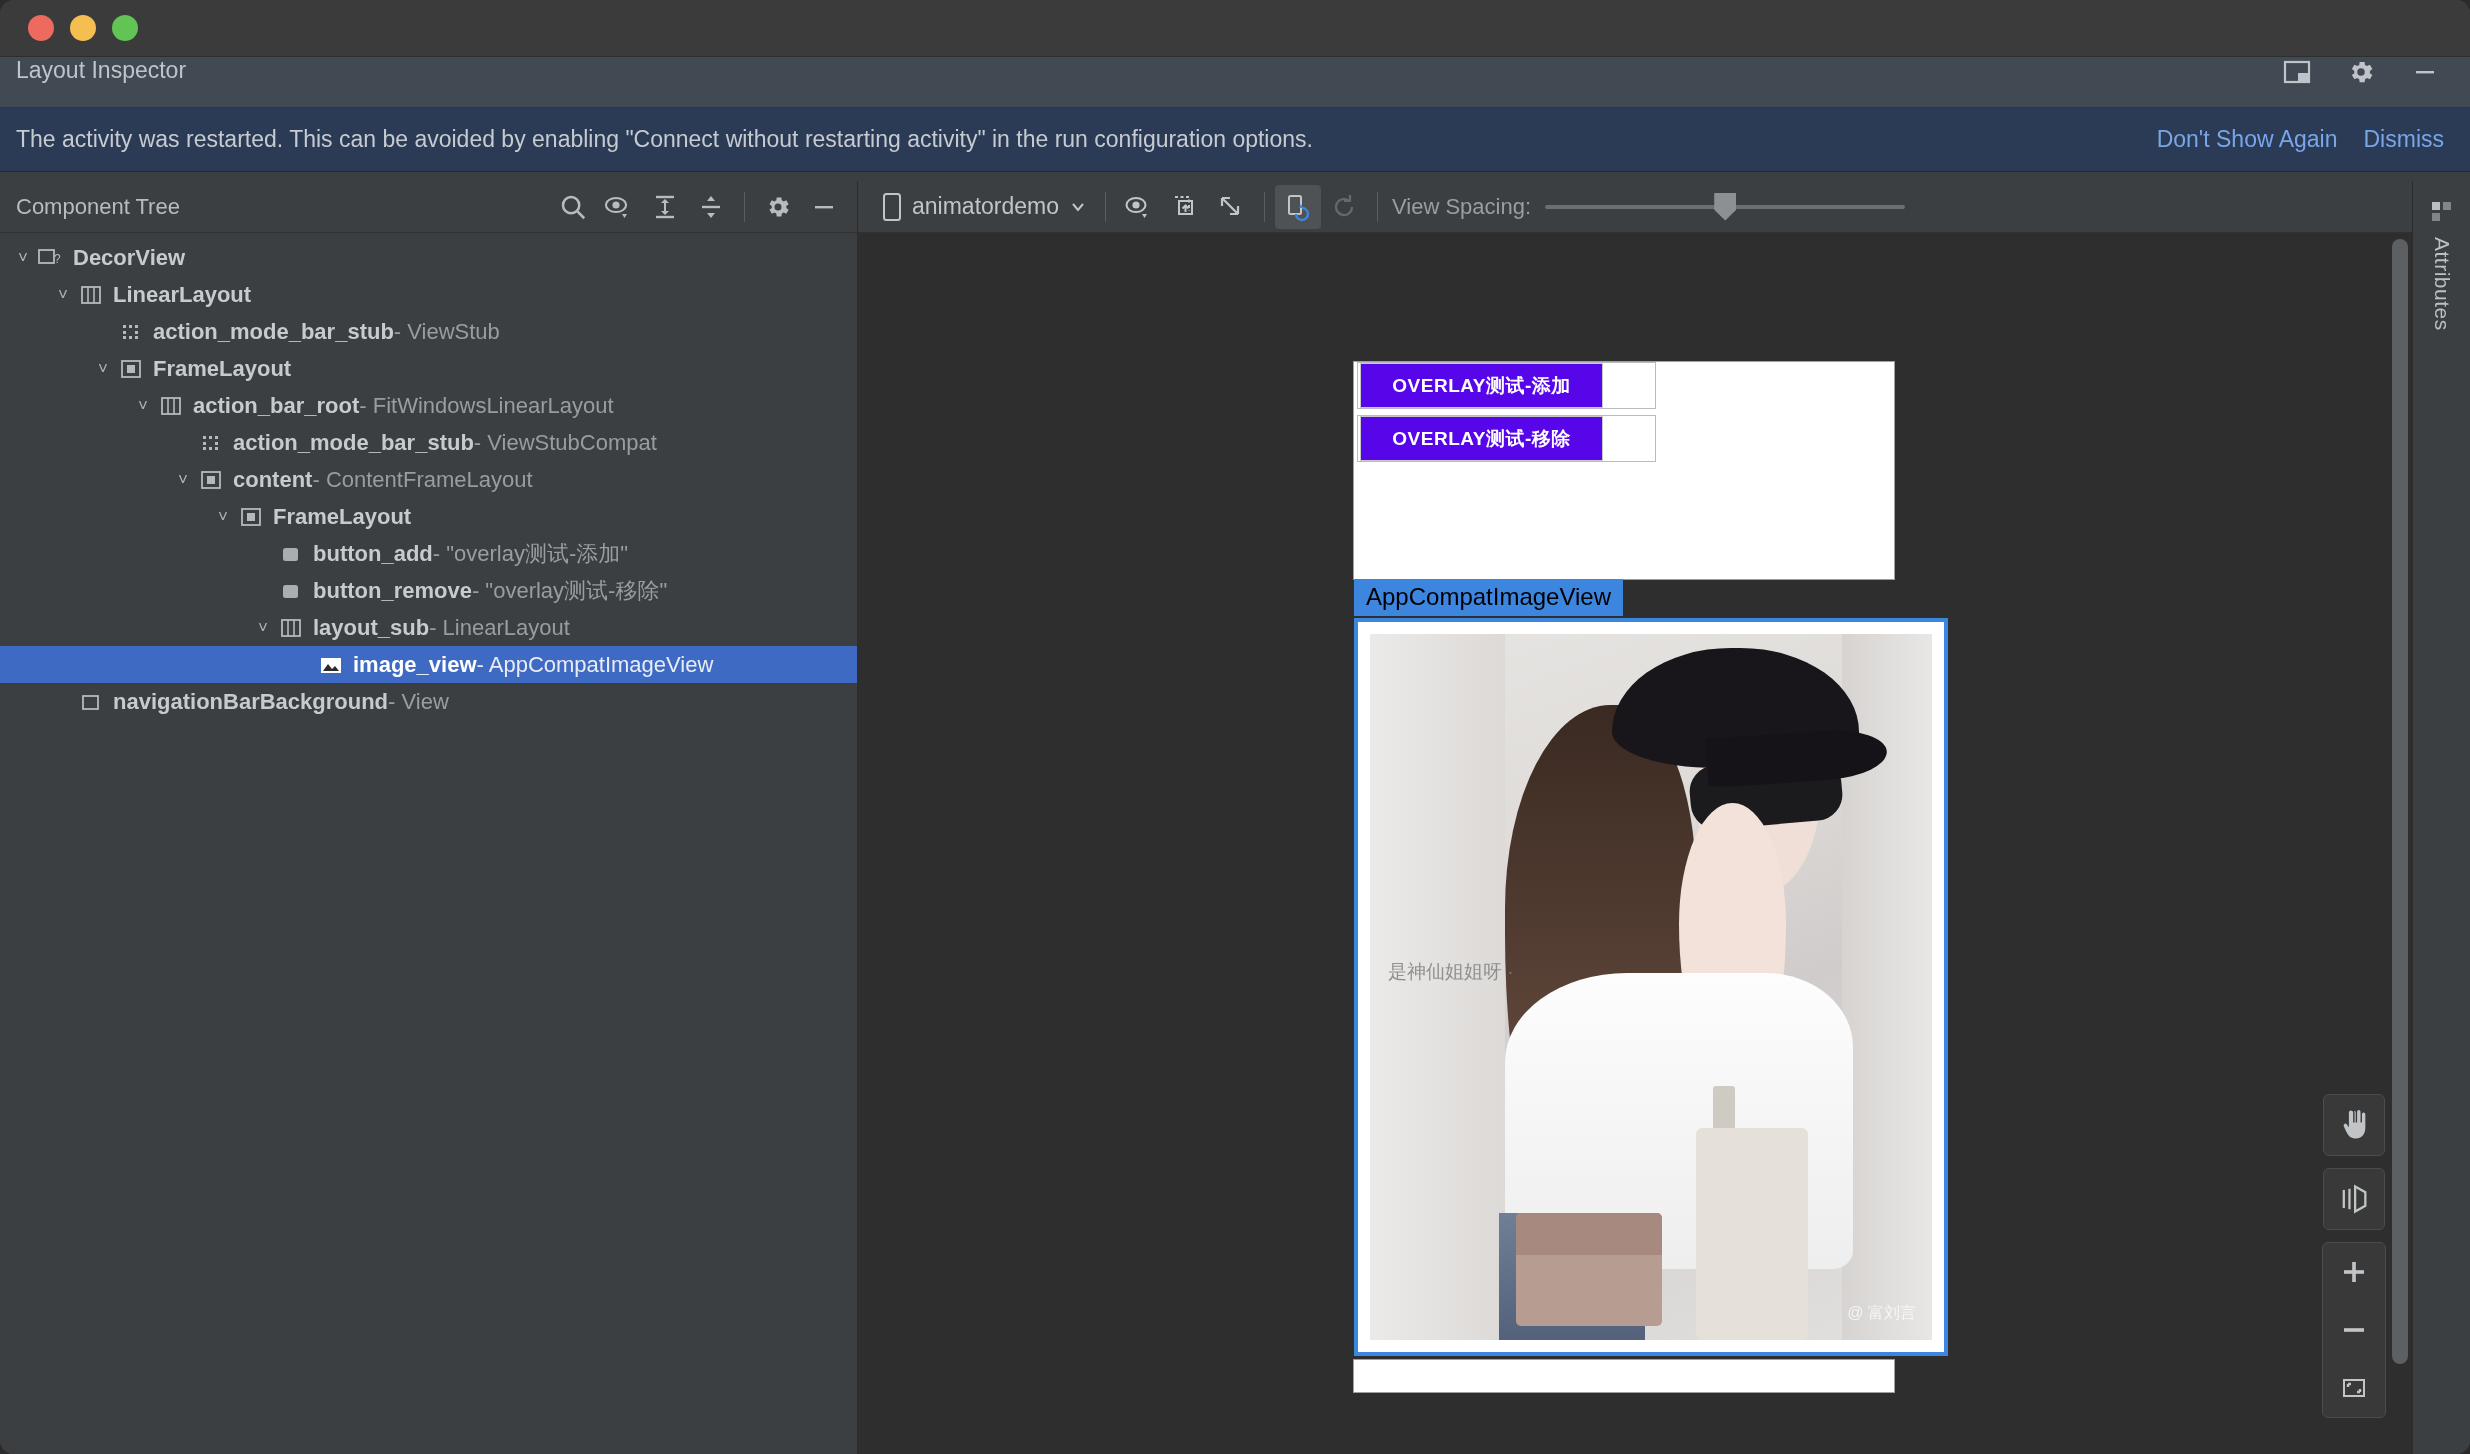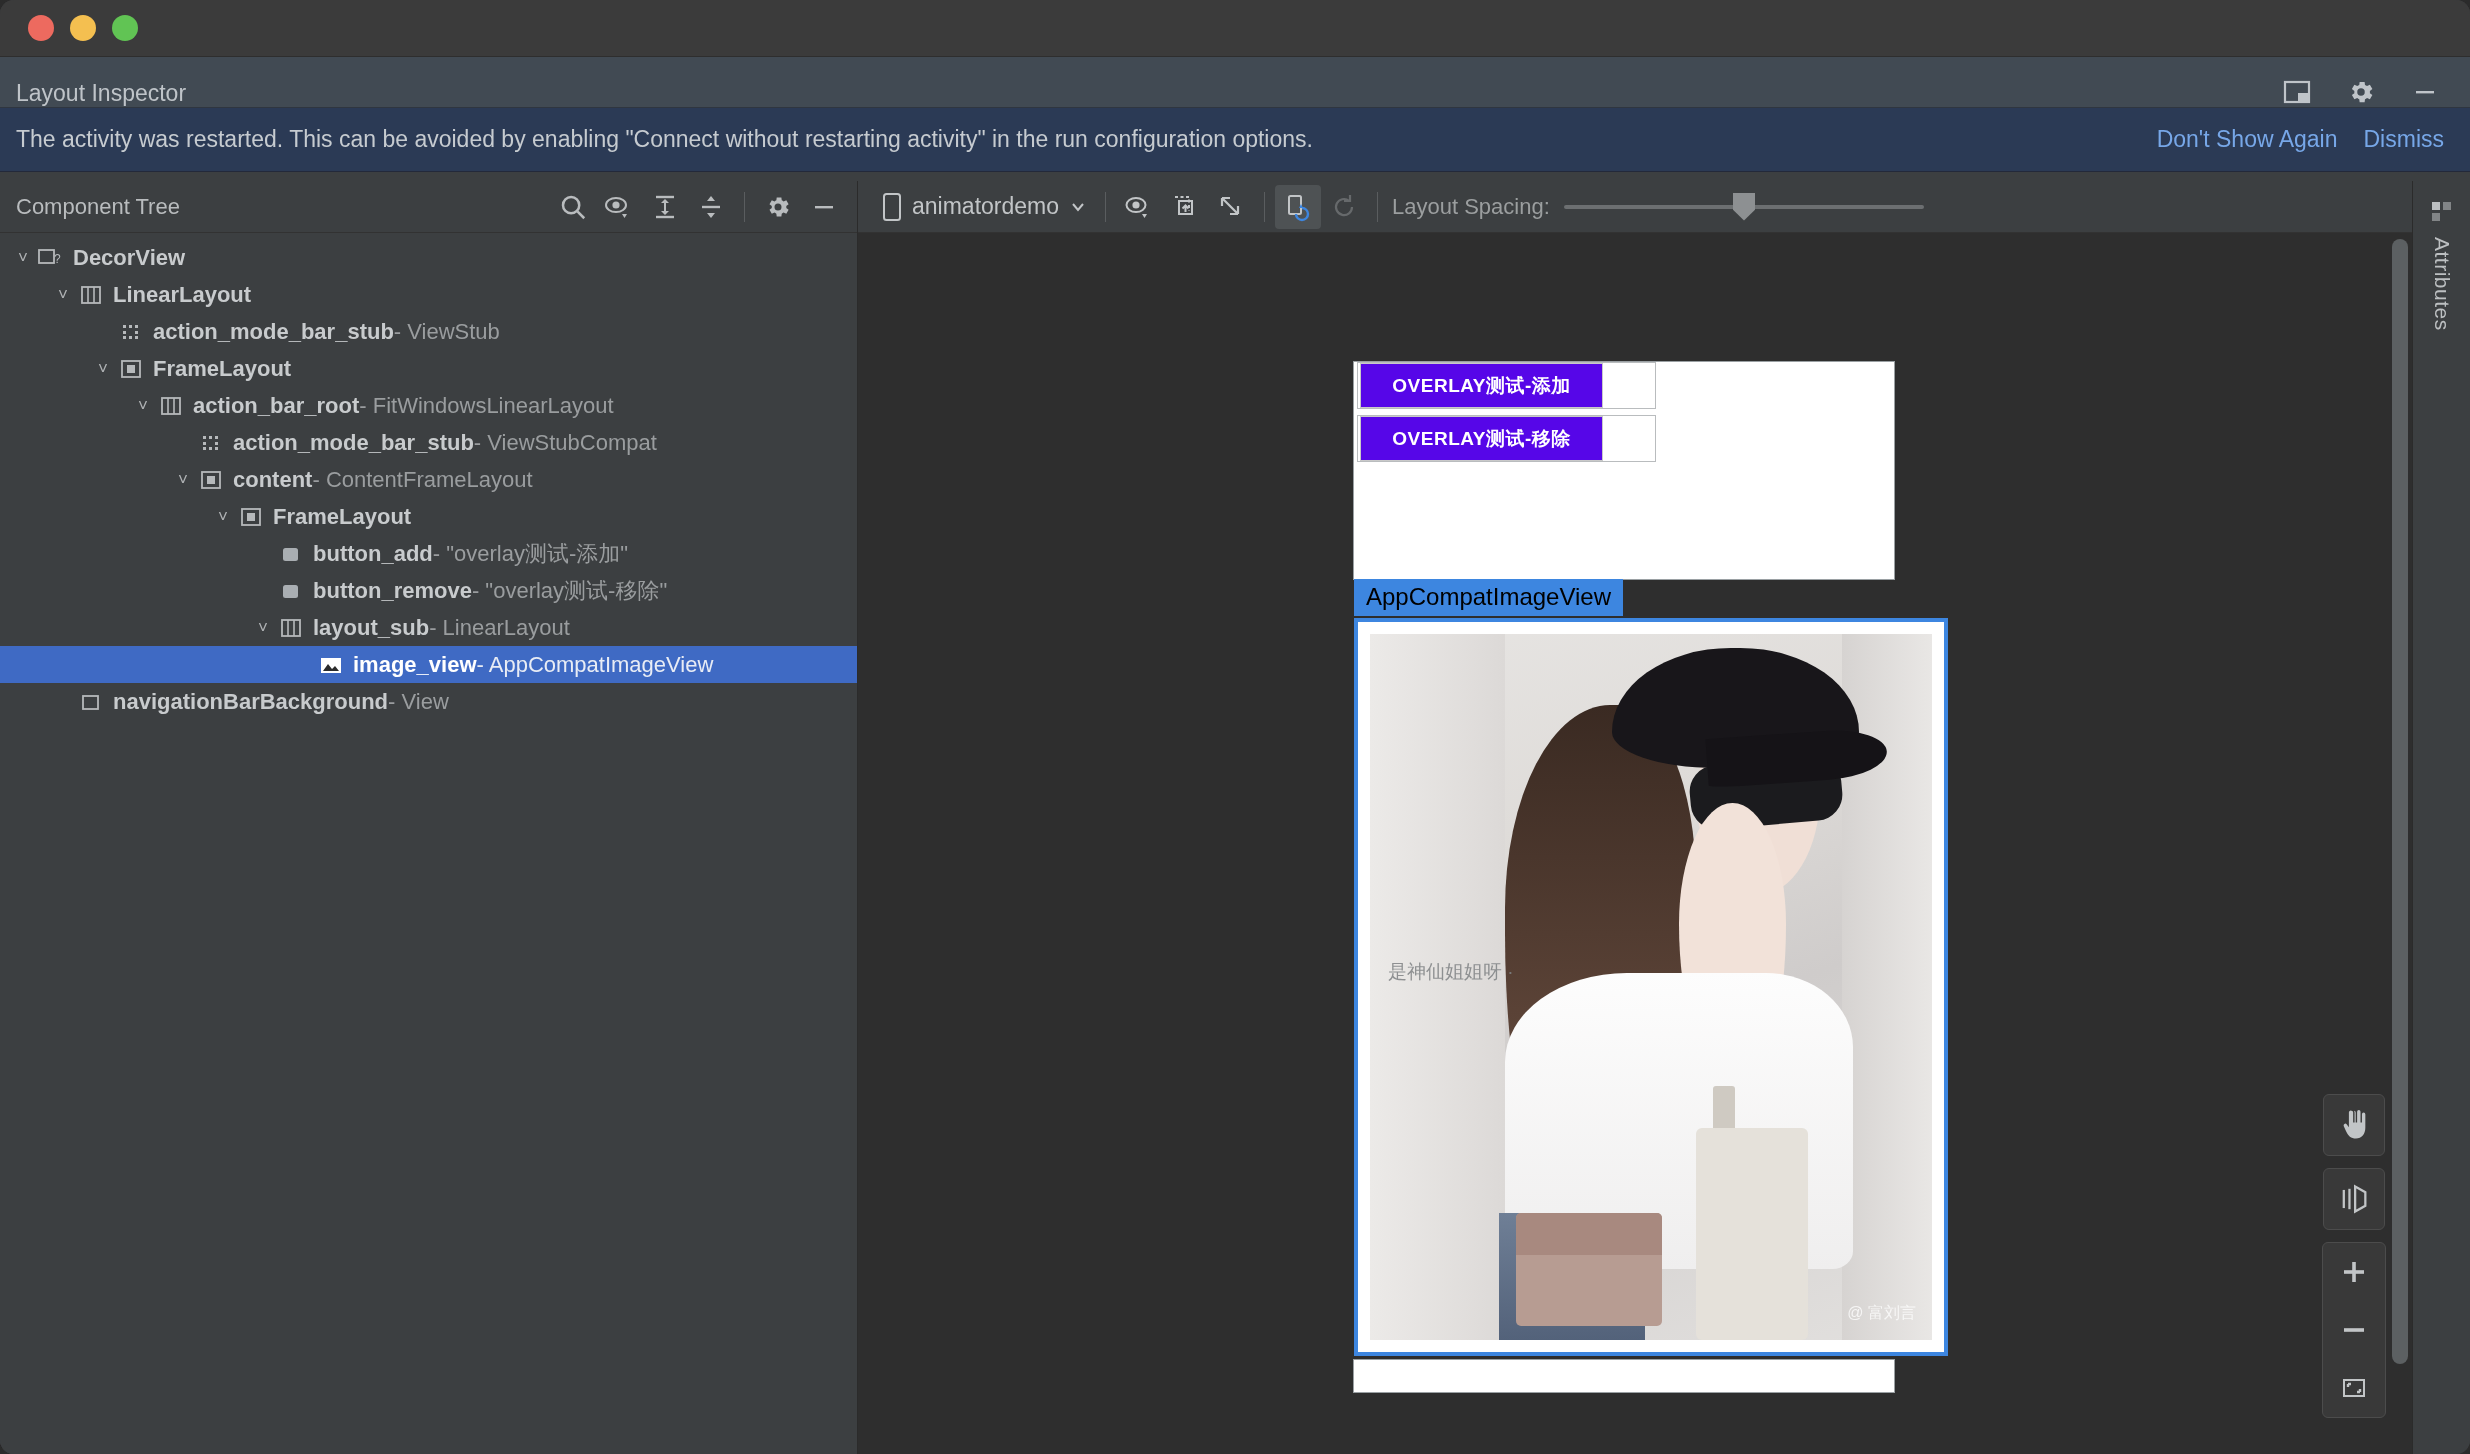--- a/index.html
+++ b/index.html
@@ -33,21 +33,21 @@
   .win-title {
     position: absolute; left: 0; right: 0; text-align: center;
     font-size: 25px; font-weight: bold; color: #c9ccce;
     letter-spacing: .2px;
   }
 
   
   .tw-header {
     height: 51px; width: 100%;
     background: #414a53;
-    display: flex; align-items: flex-end;
+    display: flex; align-items: flex-start;
     border-bottom: 1px solid #2f3640;
     gap: 16px;
   }
   .tw-title {
     margin-left: 16px; font-size: 23px; color: #bfc4c9;
   }
   .tw-actions {
     margin-left: auto; display: flex; align-items: center; gap: 34px;
     margin-right: 30px;
   }
@@ -572,21 +572,21 @@
               <path d="M18 12 l2 4 h-4 z" fill="#3d86e0" stroke="none"></path>
             </svg>
         </span>
         <span class="tb-btn disabled">
           <svg width="30" height="30" viewBox="0 0 30 30" fill="none" stroke="#9a9d9f" stroke-width="2.2">
               <path d="M23 15 a8 8 0 1 1 -3-6.2"></path>
               <path d="M21 3 v6 h-6"></path>
             </svg>
         </span>
         <span class="vsep"></span>
-        <span class="layer-label">Layout Spacing:</span>
+        <span class="layer-label">View Spacing:</span>
         <span class="slider">
           <span class="track"></span>
           <span class="thumb" style="left: 47%;"></span>
         </span>
       </div>
 
       <div class="canvas">
 
         <div class="device">
 

